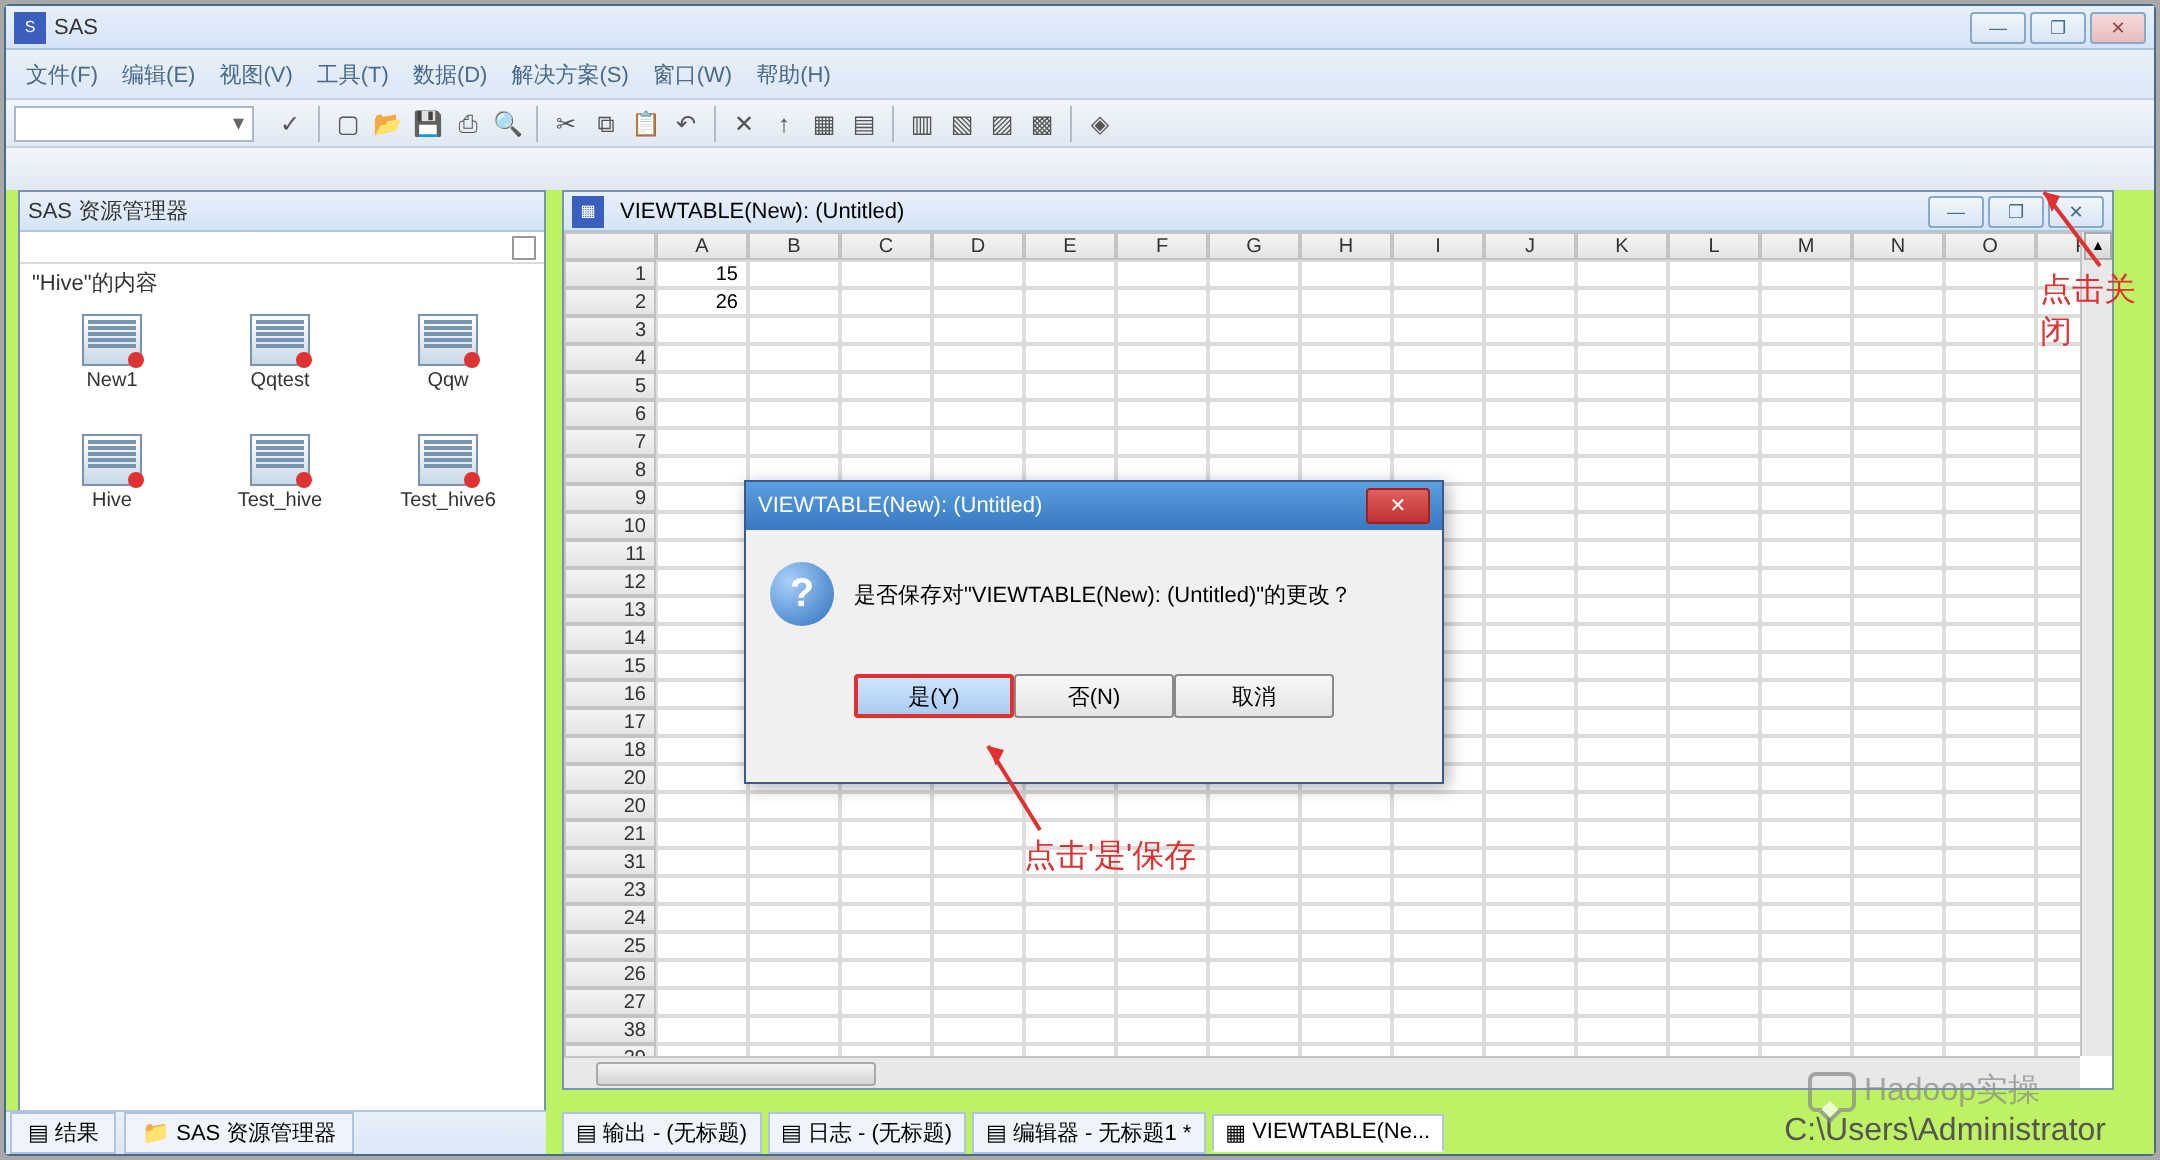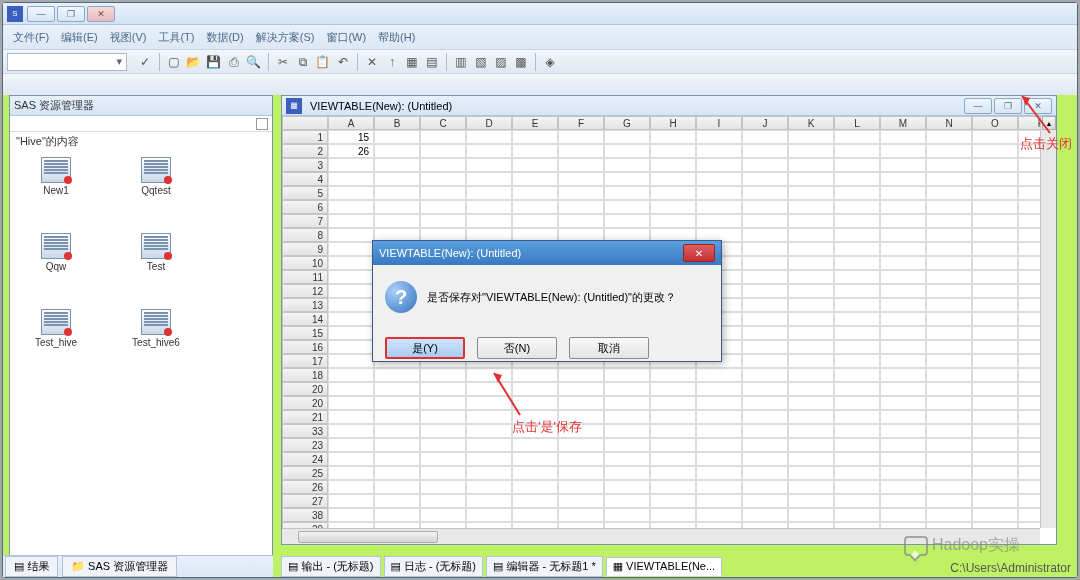--- a/index.html
+++ b/index.html
@@ -18,21 +18,21 @@
 .dropdown:after{content:'▾';position:absolute;right:4px;color:#666}
 .tbsep{width:1px;height:18px;background:#b0bcc8;margin:0 4px}
 .tbicon{width:18px;height:18px;display:inline-flex;align-items:center;justify-content:center;margin:0 1px;cursor:pointer;color:#555;font-size:12px}
 .body-area{position:absolute;top:92px;left:0;right:0;bottom:0;background:#bef264}
 .explorer{position:absolute;top:0;left:6px;width:264px;height:476px;background:#fff;border:1px solid #7a94b0}
 .explorer-title{height:20px;background:linear-gradient(#e8f0fa,#d4e4f7);border-bottom:1px solid #b0c4de;display:flex;align-items:center;padding:0 4px}
 .explorer-title span{flex:1;color:#333}
 .explorer-tb{height:16px;border-bottom:1px solid #dadada;display:flex;justify-content:flex-end;padding-right:4px;align-items:center}
 .explorer-tb .sq{width:12px;height:12px;border:1px solid #999}
 .explorer-sub{padding:2px 6px;color:#333}
-.icon-grid{display:flex;flex-wrap:wrap;padding:6px;gap:20px}
+.icon-grid{display:flex;flex-wrap:wrap;padding:6px;gap:4px}
 .file-item{width:80px;height:56px;display:flex;flex-direction:column;align-items:center;justify-content:flex-start;cursor:pointer}
 .file-icon{width:30px;height:26px;background:linear-gradient(#fff,#c8d8e8);border:1px solid #7a94b0;position:relative;display:flex;align-items:center;justify-content:center}
 .file-icon:before{content:'';position:absolute;top:2px;left:2px;right:2px;height:2px;background:#7a94b0;box-shadow:0 3px 0 #7a94b0,0 6px 0 #7a94b0,0 9px 0 #7a94b0,0 12px 0 #7a94b0}
 .file-icon .ball{position:absolute;bottom:-2px;right:-2px;width:8px;height:8px;border-radius:50%;background:#d33}
 .file-label{margin-top:2px;font-size:10px;color:#333;text-align:center}
 .status-tabs{position:absolute;bottom:0;left:0;right:0;height:22px;background:linear-gradient(#e8f0fa,#dce8f5);border-top:1px solid #b0c4de;display:flex;align-items:center}
 .stab{padding:2px 8px;border:1px solid #b0c4de;background:#f0f4fa;margin:0 2px;display:flex;align-items:center;gap:3px;cursor:pointer}
 .viewtable-win{position:absolute;top:0;left:278px;width:776px;height:450px;background:#fff;border:1px solid #7a94b0}
 .vt-title{height:20px;background:linear-gradient(#e8f0fa,#d4e4f7);border-bottom:1px solid #b0c4de;display:flex;align-items:center;padding:0 4px}
 .vt-title span.t{flex:1;margin-left:4px}
@@ -42,42 +42,43 @@
 .rowhdr{justify-content:flex-end;padding-right:4px}
 .cell{border:1px solid #dcdcdc;height:14px;font-size:10px;display:flex;align-items:center;justify-content:flex-end;padding-right:4px}
 .cell.sel{border:2px solid #000}
 .hscroll{position:absolute;bottom:0;left:0;right:16px;height:16px;background:#e8e8e8;border-top:1px solid #c4c4c4}
 .hscroll .thumb{position:absolute;left:16px;top:2px;width:140px;height:12px;background:linear-gradient(#f4f4f4,#d4d4d4);border:1px solid #aaa;border-radius:2px}
 .vscroll{position:absolute;top:20px;right:0;bottom:16px;width:16px;background:#e8e8e8;border-left:1px solid #c4c4c4}
 .vscroll .arr{position:absolute;width:14px;height:14px;left:1px;background:linear-gradient(#f4f4f4,#d8d8d8);border:1px solid #aaa;display:flex;align-items:center;justify-content:center;font-size:7px}
 .doc-tabs{position:absolute;left:278px;bottom:0;height:22px;display:flex;align-items:center;gap:3px}
 .dtab{padding:2px 6px;border:1px solid #b0c4de;background:#f0f4fa;display:flex;align-items:center;gap:3px;font-size:10px;cursor:pointer}
 .dtab.active{background:#fff;border-bottom-color:#fff}
-.pathbar{position:absolute;right:6px;bottom:2px;font-size:12px;color:#555}
+.pathbar{position:absolute;right:24px;bottom:2px;font-size:16px;color:#555}
 .dialog{position:absolute;top:240px;left:372px;width:350px;background:#f0f0f0;border:1px solid #3a5a8a;box-shadow:2px 2px 8px rgba(0,0,0,.3)}
 .dlg-title{height:24px;background:linear-gradient(#5aa0e0,#3878c0);color:#fff;display:flex;align-items:center;padding:0 6px}
 .dlg-title span{flex:1}
 .dlg-close{width:32px;height:18px;background:linear-gradient(#e06060,#c03030);border:1px solid #a02020;border-radius:2px;color:#fff;display:flex;align-items:center;justify-content:center;font-size:10px;cursor:pointer}
 .dlg-body{padding:16px 12px;display:flex;align-items:center;gap:10px}
 .dlg-qicon{width:32px;height:32px;border-radius:50%;background:radial-gradient(circle at 30% 30%,#a8d0f8,#3070c0);color:#fff;display:flex;align-items:center;justify-content:center;font-size:20px;font-weight:bold}
-.dlg-btns{display:flex;gap:12px;padding:8px 12px 2px}
+.dlg-btns{display:flex;justify-content:center;gap:0;padding:8px 12px 32px}
 .dlg-btn{width:80px;height:22px;background:linear-gradient(#f8f8f8,#e4e4e4);border:1px solid #8a8a8a;border-radius:2px;cursor:pointer;display:flex;align-items:center;justify-content:center}
 .redbox{border:2px solid #e03030!important;background:linear-gradient(#cce5ff,#aaccf0)}
-.annot{position:absolute;color:#e03030;font-size:13px}
+.annot{position:absolute;color:#e03030;font-size:16px}
 .arrow-svg{position:absolute;pointer-events:none}
 .watermark{position:absolute;right:60px;bottom:24px;display:flex;align-items:flex-end;gap:4px;opacity:.7;color:#888}
 .wm-bubble{width:24px;height:20px;border:2px solid #888;border-radius:4px;position:relative}
 .wm-bubble:before{content:'';position:absolute;bottom:-6px;left:5px;width:6px;height:6px;border-right:2px solid #888;border-bottom:2px solid #888;transform:rotate(45deg);background:#fff}
 </style>
 </head>
 <body>
 
 <div class="outer-window">
   <div class="titlebar">
     <span class="titlebar-icon">S</span>
+    <span class="titlebar-text">SAS</span>
     <div class="winbtns">
       <div class="winbtn">—</div>
       <div class="winbtn">❐</div>
       <div class="winbtn close">✕</div>
     </div>
   </div>
 
   <div class="menubar">
     <span class="menuitem">文件(F)</span>
     <span class="menuitem">编辑(E)</span>
@@ -146,21 +147,21 @@
           <div class="file-item">
             <div class="file-icon">
               <div class="ball"></div>
             </div>
             <div class="file-label">Qqw</div>
           </div>
           <div class="file-item">
             <div class="file-icon">
               <div class="ball"></div>
             </div>
-            <div class="file-label">Test</div>
+            <div class="file-label">Hive</div>
           </div>
           <div class="file-item">
             <div class="file-icon">
               <div class="ball"></div>
             </div>
             <div class="file-label">Test_hive</div>
           </div>
           <div class="file-item">
             <div class="file-icon">
               <div class="ball"></div>
@@ -560,21 +561,21 @@
             <div class="cell"></div>
             <div class="cell"></div>
             <div class="cell"></div>
             <div class="cell"></div>
             <div class="cell"></div>
             <div class="cell"></div>
             <div class="cell"></div>
             <div class="cell"></div>
             <div class="cell"></div>
             <div class="cell"></div>
-            <div class="rowhdr">33</div>
+            <div class="rowhdr">31</div>
             <div class="cell"></div>
             <div class="cell"></div>
             <div class="cell"></div>
             <div class="cell"></div>
             <div class="cell"></div>
             <div class="cell"></div>
             <div class="cell"></div>
             <div class="cell"></div>
             <div class="cell"></div>
             <div class="cell"></div>

